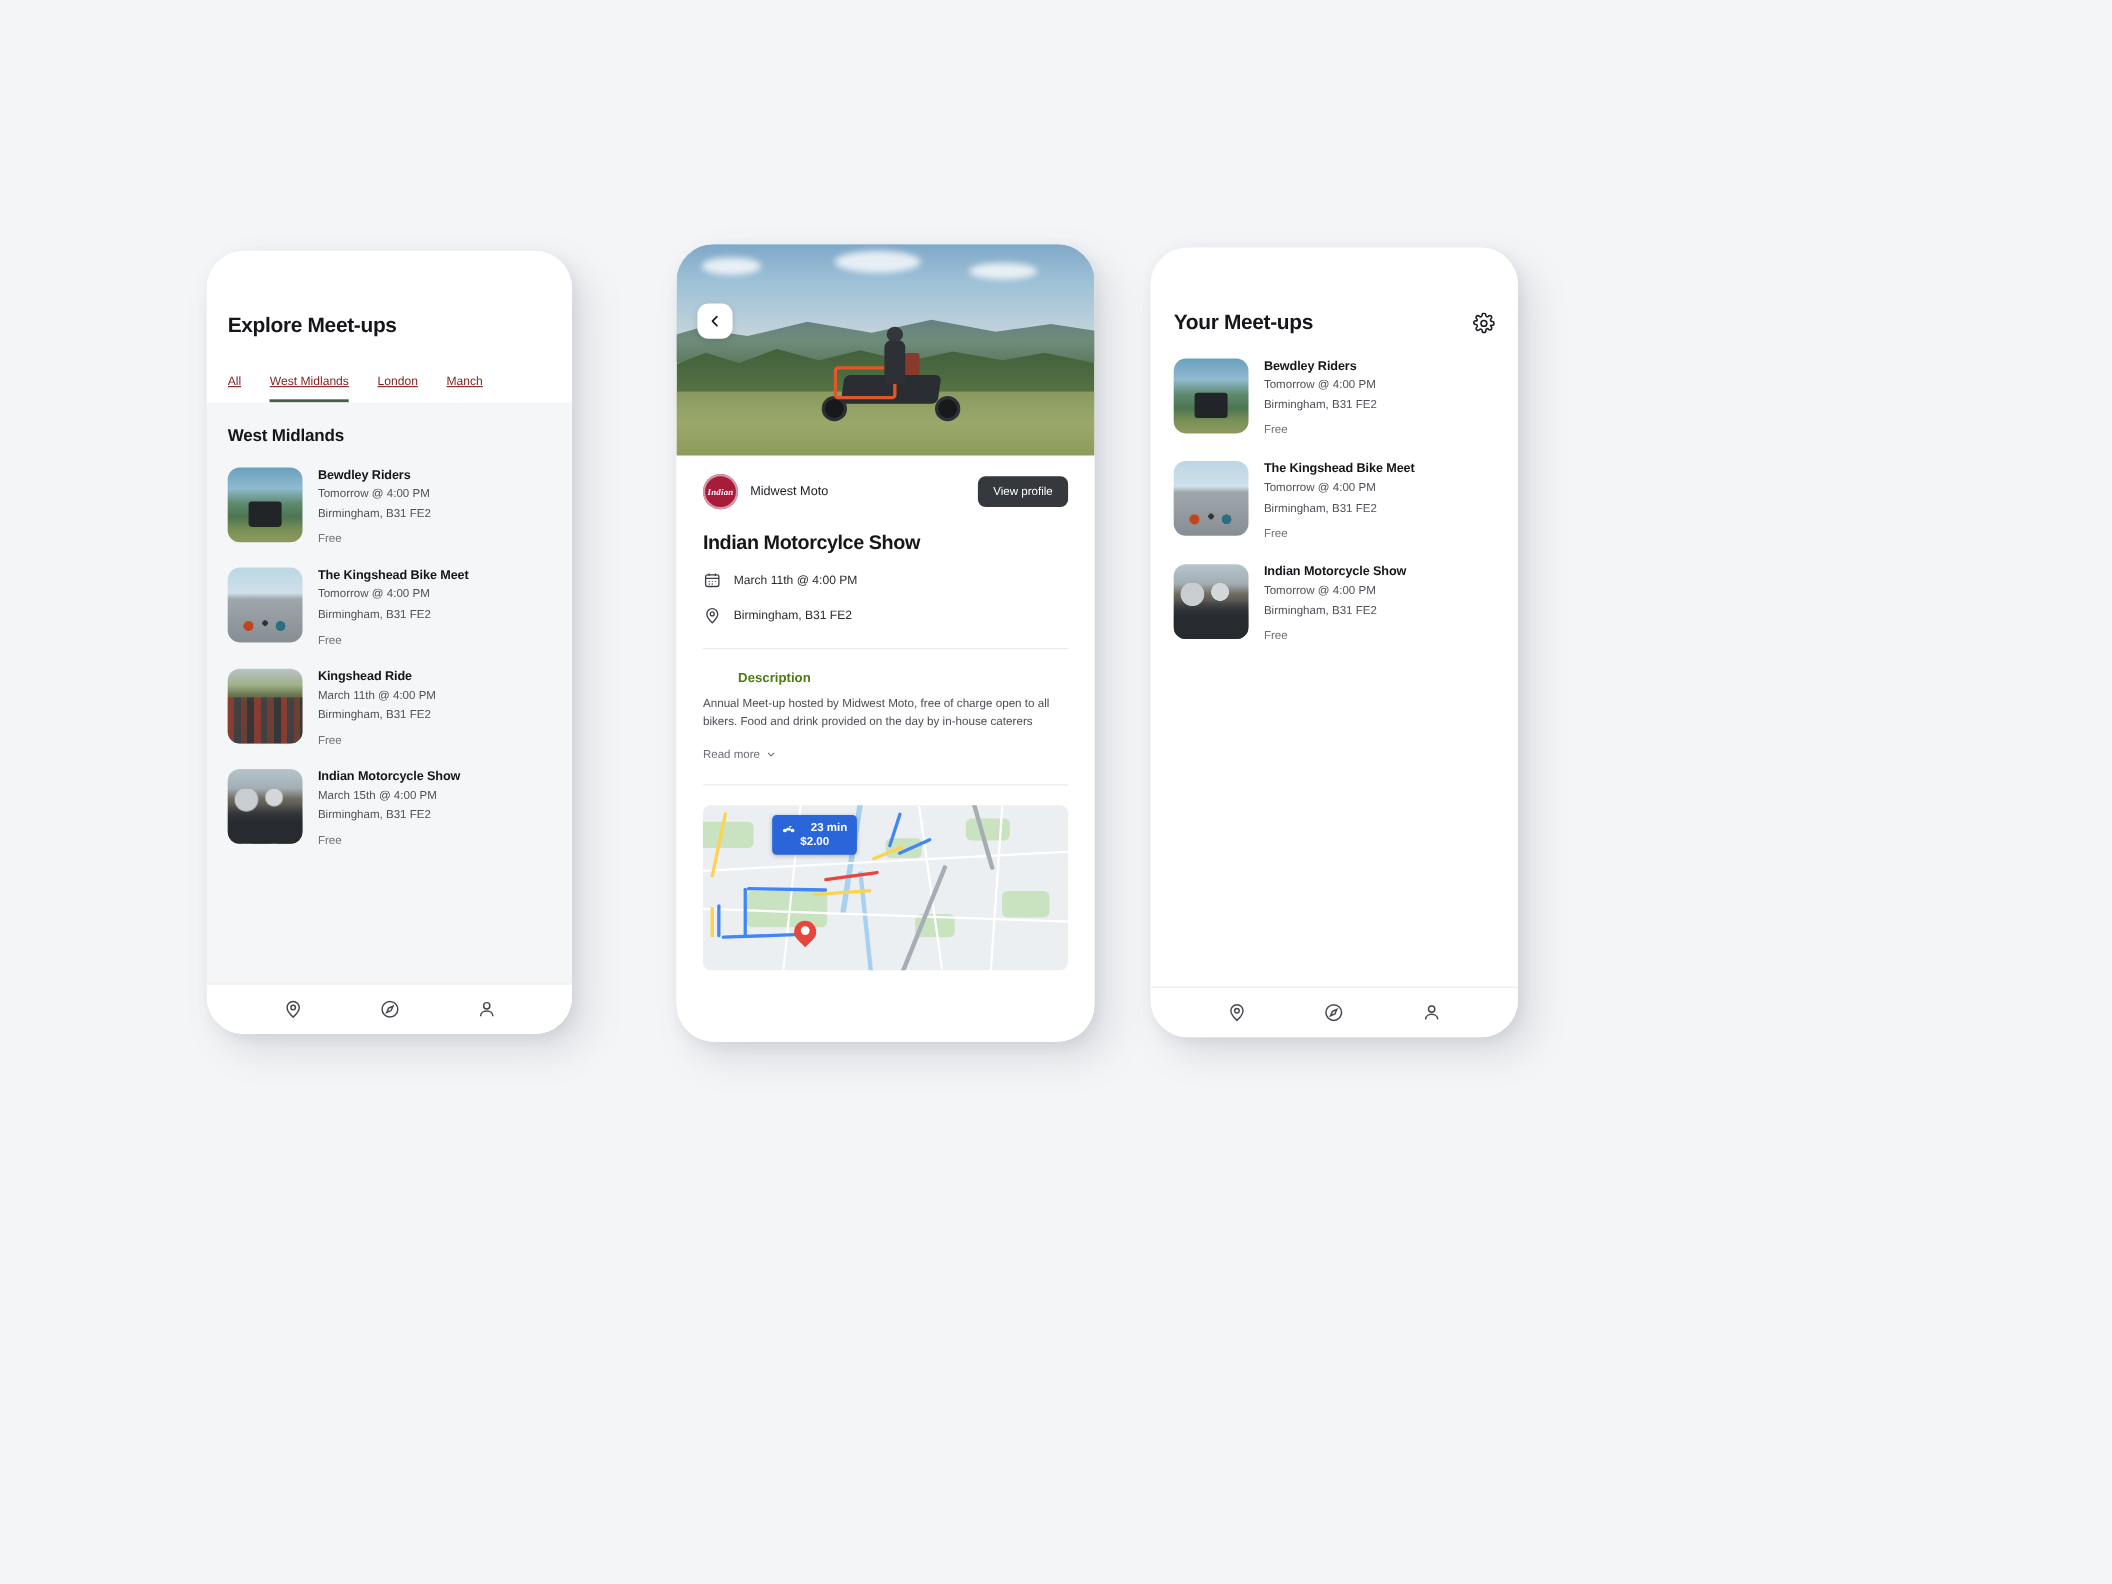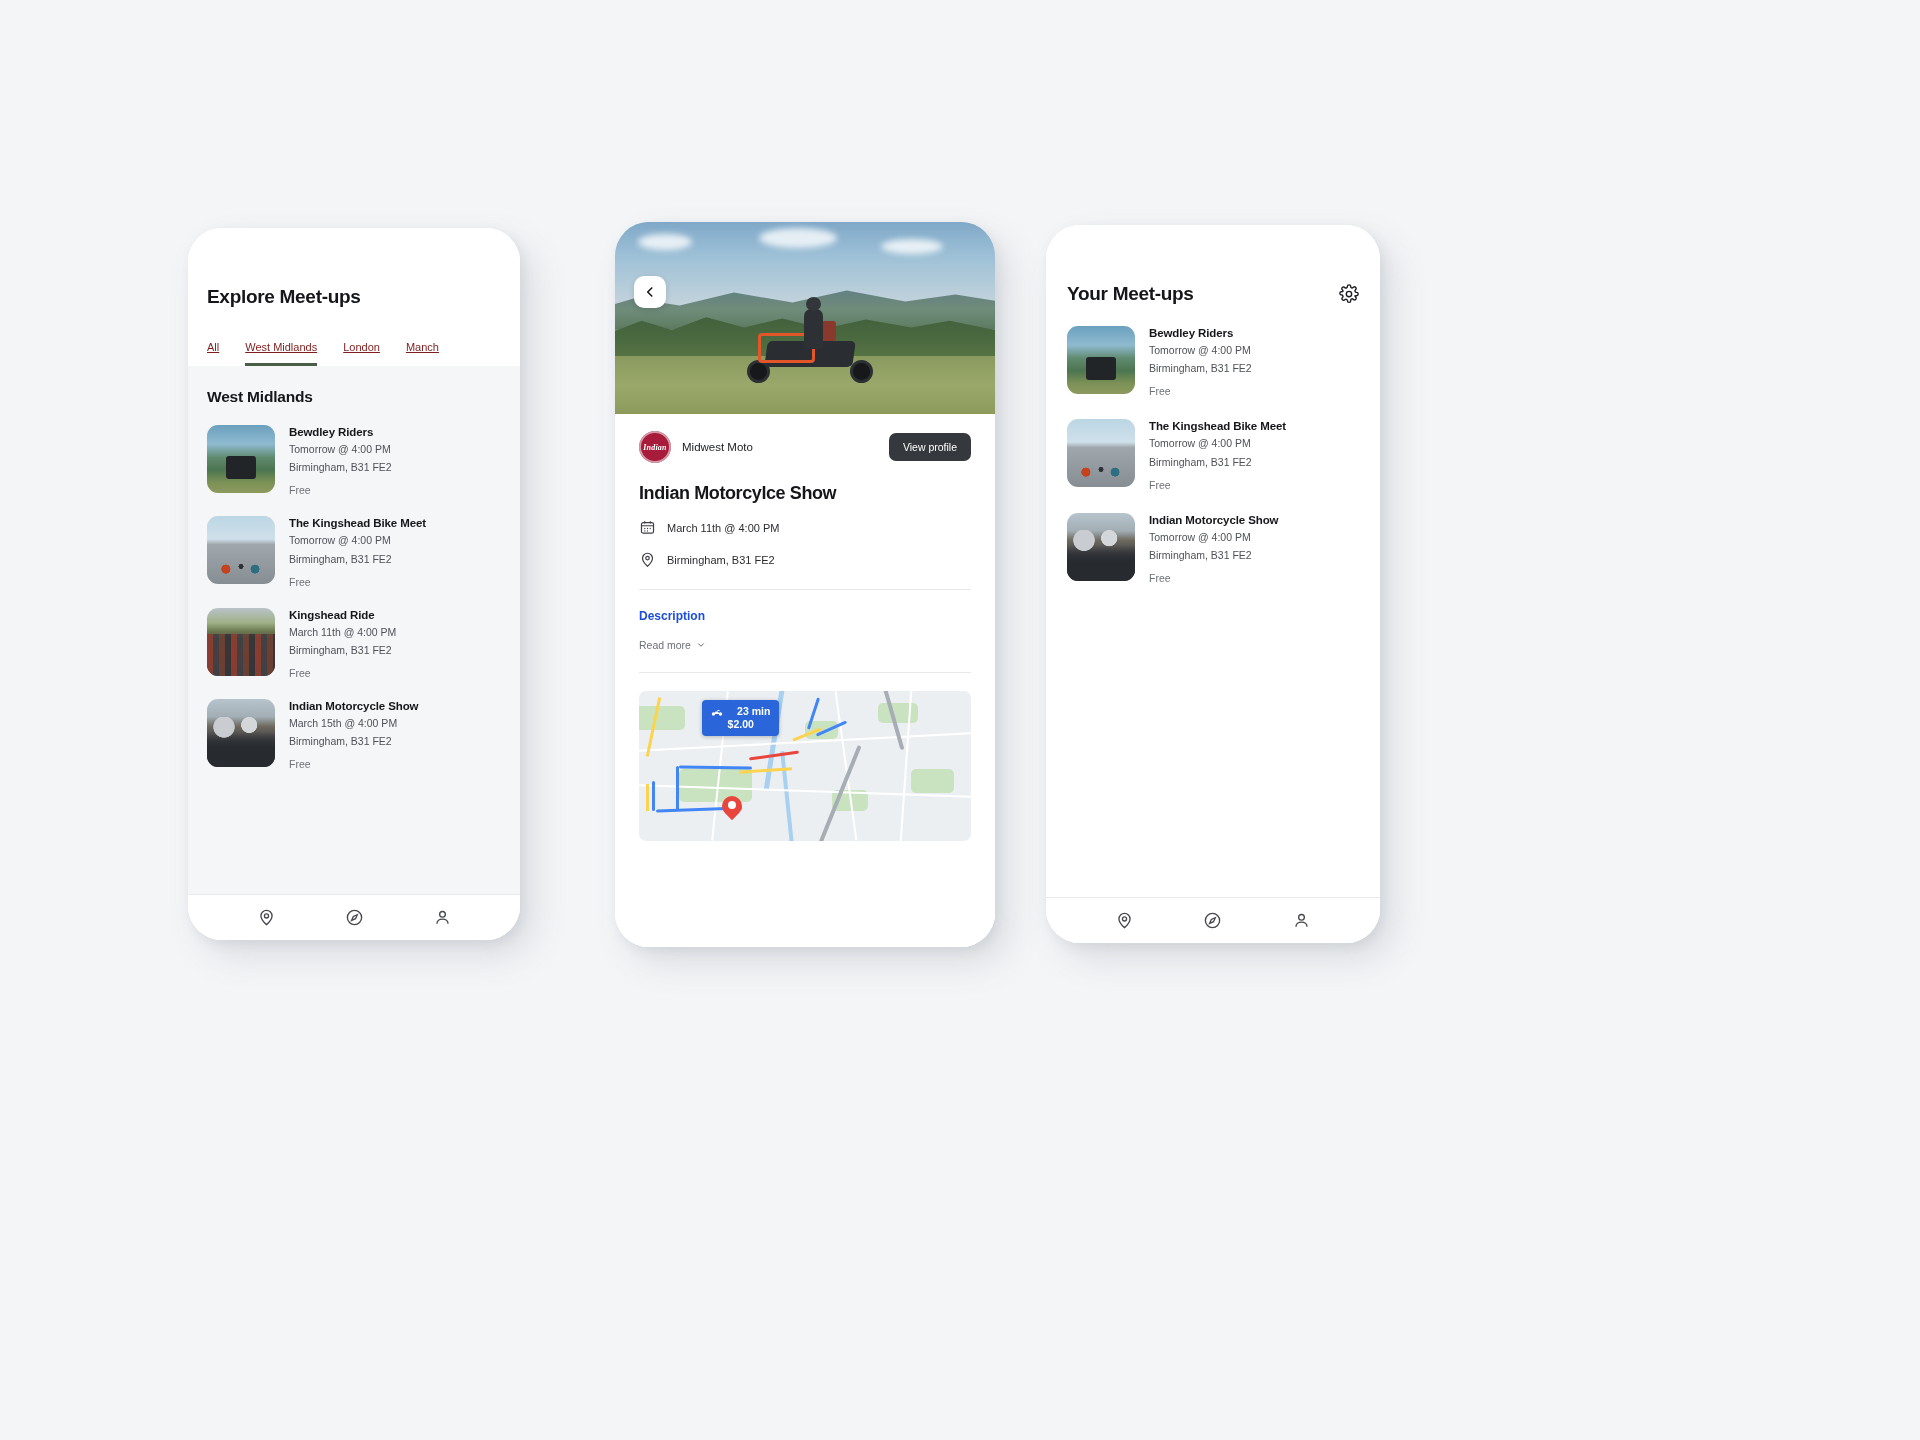--- a/index.html
+++ b/index.html
@@ -126,21 +126,21 @@
   .org-name { font-size:11.5px; color:#1b1d21; margin-left:11px; }
   .view-profile {
     margin-left:auto; background:#35383c; color:#fff;
     font-size:10.5px; padding:8px 14px; border-radius:7px; white-space:nowrap;
   }
   .det-title { font-size:18px; font-weight:bold; color:#15161a; margin-top:20px; letter-spacing:-0.4px; }
   .det-fact { display:flex; align-items:center; gap:11px; margin-top:15px; }
   .det-fact svg { width:17px; height:17px; color:#3d3f45; flex:0 0 auto; }
   .det-fact span { font-size:11px; color:#2a2c31; }
   .rule { height:1px; background:#e7e8ea; margin-top:21px; }
-  .desc-title { font-size:12px; font-weight:bold; color:#1d4ed8; margin-top:19px; }
+  .desc-title { font-size:12px; font-weight:bold; color:#4d7c0f; margin-top:19px;margin-left:32px; }
   .desc-text { font-size:10.6px; color:#4b4e54; line-height:1.52; margin-top:9px; }
   .read-more { display:flex; align-items:center; gap:5px; font-size:10.5px; color:#6d7077; margin-top:16px; }
   .read-more svg { width:10px; height:10px; }
 
   
   .map-wrap {
     margin-top:18px; height:150px; border-radius:7px; overflow:hidden;
     position:relative; background:#eceff2;
   }
   .mp-green { position:absolute; background:#c9e3c0; border-radius:5px; }
@@ -353,20 +353,21 @@
           <svg viewBox="0 0 24 24" fill="none" stroke="currentColor" stroke-width="1.7">
               <path d="M12 21.5s7-6.4 7-11.3a7 7 0 1 0-14 0c0 4.9 7 11.3 7 11.3z"></path>
               <circle cx="12" cy="10" r="2.5"></circle>
             </svg>
           <span>Birmingham, B31 FE2</span>
         </div>
 
         <div class="rule"></div>
 
         <div class="desc-title">Description</div>
+        <div class="desc-text">Annual Meet-up hosted by Midwest Moto, free of charge open to all bikers. Food and drink provided on the day by in-house caterers</div>
 
         <div class="read-more">
           <span>Read more</span>
           <svg viewBox="0 0 24 24" fill="none" stroke="currentColor" stroke-width="2.4" stroke-linecap="round" stroke-linejoin="round">
               <path d="M6 9l6 6 6-6"></path>
             </svg>
         </div>
 
         <div class="rule"></div>
 

